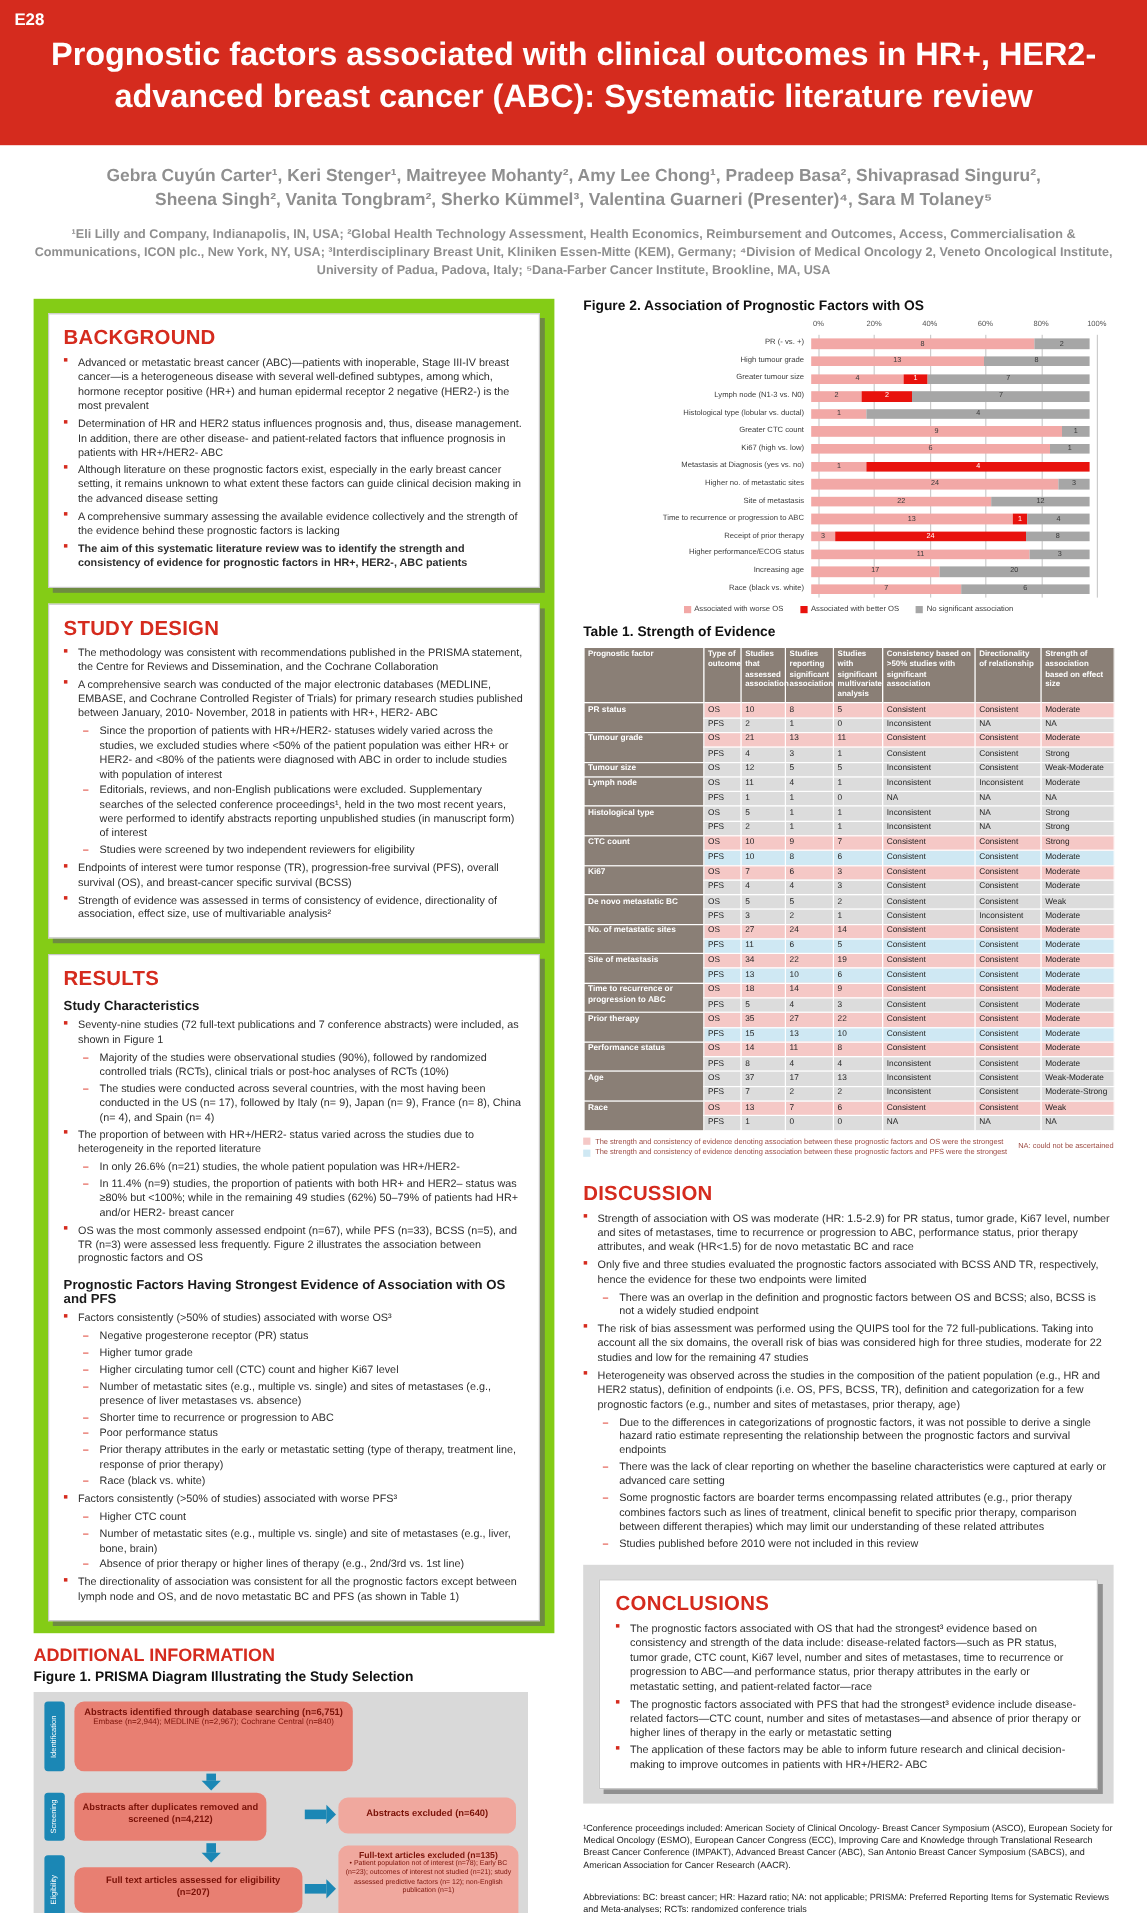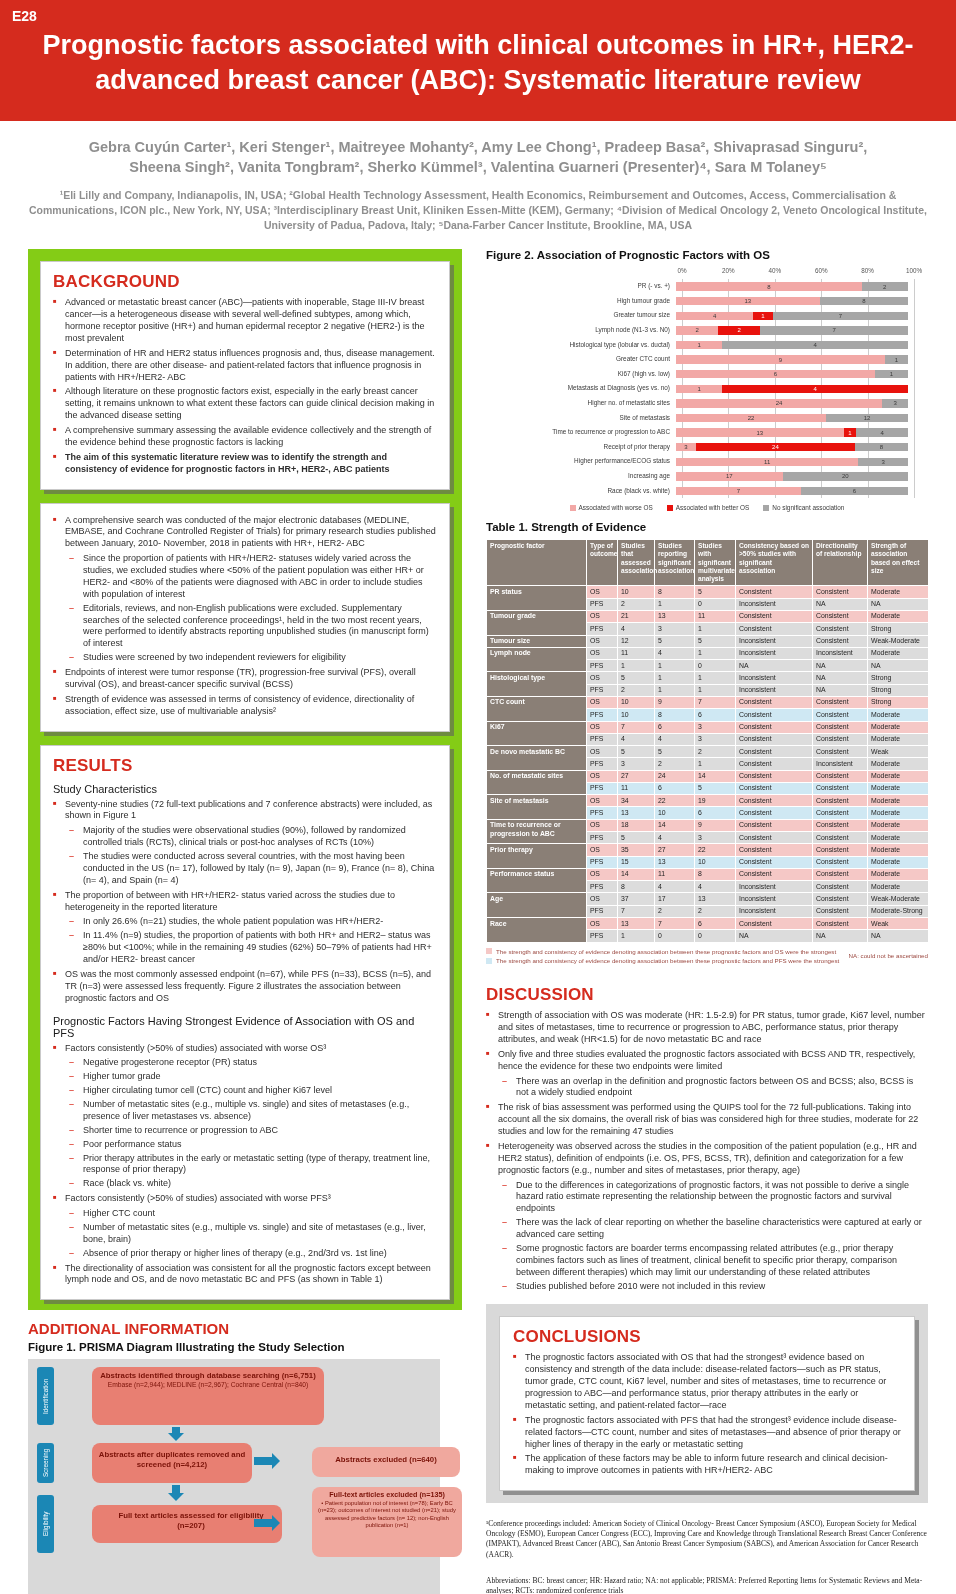--- a/index.html
+++ b/index.html
@@ -14,21 +14,21 @@
   .affiliations { text-align:center; color:#8f8f8f; font-weight:bold; font-size:10.5px; line-height:1.45; max-width:910px; margin:10px auto 0; }
 
   
   .main { display:flex; gap:24px; padding:16px 28px 8px; }
   .col-left { width:434px; flex:none; }
   .col-right { width:442px; flex:none; }
 
   .panel { background:#84cc16; padding:12px 12px 6px; }
   .white-box { background:#fff; border:1px solid #c9c9c9; box-shadow:4px 4px 0 rgba(95,95,95,.6); padding:8px 12px 10px; margin-bottom:13px; }
   h2.sec { color:var(--brand,#d52b1e); font-size:17px; margin:2px 0 5px; font-weight:bold; letter-spacing:.2px; }
-  h3.sub { font-size:11px; margin:7px 0 4px; font-weight:normal; color:#1a1a1a; }
+  h3.sub { font-size:11px; margin:7px 0 4px; font-weight:bold; color:#1a1a1a; }
   ul.blist { list-style:none; margin:0; padding:0; font-size:9px; line-height:1.32; color:#2e2e2e; }
   ul.blist li.l0 { padding-left:12px; position:relative; margin:3px 0; }
   ul.blist li.l0::before { content:"■"; color:var(--brand,#d52b1e); position:absolute; left:0; top:1px; font-size:6px; }
   ul.blist li.l1 { padding-left:30px; position:relative; margin:2px 0; }
   ul.blist li.l1::before { content:"–"; color:#e2574c; position:absolute; left:16px; font-weight:bold; }
   ul.blist li.bold { font-weight:bold; }
 
   .addinfo-h { color:var(--brand,#d52b1e); font-size:15px; font-weight:bold; margin:10px 0 4px; }
   .fig-title { font-size:11.5px; font-weight:bold; color:#111; margin:0 0 6px; }
 
@@ -58,27 +58,27 @@
   .tbl-notes { display:flex; justify-content:space-between; align-items:flex-start; margin-top:4px; font-size:6.2px; color:#9c4a42; line-height:1.5; }
   .tbl-notes .nline { display:flex; align-items:center; gap:4px; }
   .na-note { white-space:nowrap; padding-top:4px; }
 
   
   .disc ul.blist { font-size:9px; }
   .conc-panel { background:#d9d9d9; padding:12px 13px; margin-top:12px; }
   .conc-box { background:#ffffff; border:1px solid #c9c9c9; box-shadow:4px 4px 0 rgba(95,95,95,.6); padding:8px 13px 10px; }
 
   .footnotes { font-size:7.5px; color:#222; line-height:1.35; margin-top:12px; }
-  .footnotes p { margin:16px 0 5px;font-family:Liberation Serif, serif; }
+  .footnotes p { margin:16px 0 5px; }
 
   
   .prisma { position:relative; width:412px; height:248px; background:#d9d9d9; margin-top:6px; }
   .stage { position:absolute; left:9px; width:17px; background:var(--blue,#1b87b5); border-radius:3px; color:#fff; overflow:hidden; }
   .stage span { display:block; width:100%; height:100%; writing-mode:vertical-rl; transform:rotate(180deg); font-size:6.3px; text-align:center; line-height:17px; }
-  .pbox { position:absolute; border-radius:8px; text-align:center; padding:4px 6px;margin-left:30px; }
+  .pbox { position:absolute; border-radius:8px; text-align:center; padding:4px 6px; }
   .pbox .m { font-size:7.8px; font-weight:bold; line-height:1.3; }
   .pbox .s { font-size:6.7px; line-height:1.3; }
   .pbox.salmon { background:#e87f72; color:#7a1208; }
   .pbox.lightpink { background:#f0a89e; color:#7a1208; }
   .arrv { position:absolute; width:8px; background:var(--blue,#1b87b5); }
   .arrv::after { content:""; position:absolute; top:100%; left:-4px; border:8px solid transparent; border-top-color:var(--blue,#1b87b5); border-bottom:0; }
   .arrh { position:absolute; height:8px; background:var(--blue,#1b87b5); }
   .arrh.r::after { content:""; position:absolute; left:100%; top:-4px; border:8px solid transparent; border-left-color:var(--blue,#1b87b5); border-right:0; }
 </style>
 </head>
@@ -107,21 +107,23 @@
           <ul class="blist">
               <li class="l0">Advanced or metastatic breast cancer (ABC)—patients with inoperable, Stage III-IV breast cancer—is a heterogeneous disease with several well-defined subtypes, among which, hormone receptor positive (HR+) and human epidermal receptor 2 negative (HER2-) is the most prevalent</li>
               <li class="l0">Determination of HR and HER2 status influences prognosis and, thus, disease management. In addition, there are other disease- and patient-related factors that influence prognosis in patients with HR+/HER2- ABC</li>
               <li class="l0">Although literature on these prognostic factors exist, especially in the early breast cancer setting, it remains unknown to what extent these factors can guide clinical decision making in the advanced disease setting</li>
               <li class="l0">A comprehensive summary assessing the available evidence collectively and the strength of the evidence behind these prognostic factors is lacking</li>
               <li class="l0 bold">The aim of this systematic literature review was to identify the strength and consistency of evidence for prognostic factors in HR+, HER2-, ABC patients</li>
             </ul>
         </div>
 
         <div class="white-box">
+          <h2 class="sec">STUDY DESIGN</h2>
           <ul class="blist">
+              <li class="l0">The methodology was consistent with recommendations published in the PRISMA statement, the Centre for Reviews and Dissemination, and the Cochrane Collaboration</li>
               <li class="l0">A comprehensive search was conducted of the major electronic databases (MEDLINE, EMBASE, and Cochrane Controlled Register of Trials) for primary research studies published between January, 2010- November, 2018 in patients with HR+, HER2- ABC</li>
               <li class="l1">Since the proportion of patients with HR+/HER2- statuses widely varied across the studies, we excluded studies where &lt;50% of the patient population was either HR+ or HER2- and &lt;80% of the patients were diagnosed with ABC in order to include studies with population of interest</li>
               <li class="l1">Editorials, reviews, and non-English publications were excluded. Supplementary searches of the selected conference proceedings¹, held in the two most recent years, were performed to identify abstracts reporting unpublished studies (in manuscript form) of interest</li>
               <li class="l1">Studies were screened by two independent reviewers for eligibility</li>
               <li class="l0">Endpoints of interest were tumor response (TR), progression-free survival (PFS), overall survival (OS), and breast-cancer specific survival (BCSS)</li>
               <li class="l0">Strength of evidence was assessed in terms of consistency of evidence, directionality of association, effect size, use of multivariable analysis²</li>
             </ul>
         </div>
 
         <div class="white-box" style="margin-bottom:4px;">

